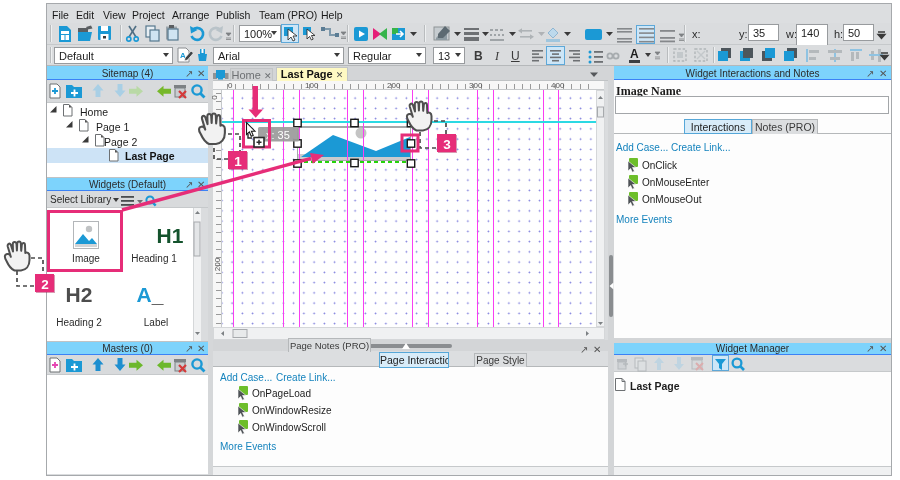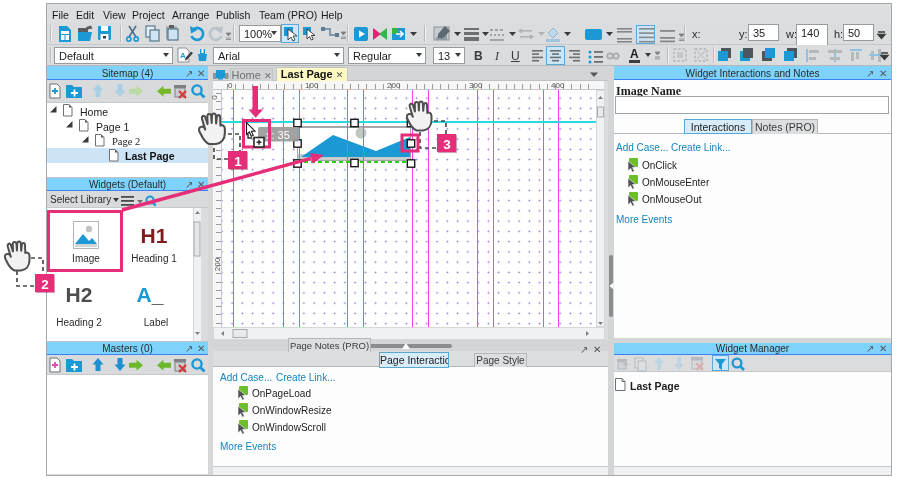--- a/index.html
+++ b/index.html
@@ -363,21 +363,21 @@
  <polygon points="3,9.5 9.5,9.5 9.5,3" fill="#3a3a3a"></polygon>
  <use href="#pgico" x="16" y="1"></use>
  <polygon points="19,24.5 25.5,24.5 25.5,18" fill="#3a3a3a"></polygon>
  <use href="#pgico" x="32" y="16"></use>
  <polygon points="35,39.5 41.5,39.5 41.5,33" fill="#3a3a3a"></polygon>
  <use href="#pgico" x="48" y="31"></use>
  <use href="#pgico" x="62" y="46"></use>
 </svg>
 <div class="txt" style="left:80px;top:106px;font-size:10.5px;color:#1c1c1c;">Home</div>
 <div class="txt" style="left:96px;top:121px;font-size:10.5px;color:#1c1c1c;">Page 1</div>
-<div class="txt" style="left:112px;top:136px;font-size:10.5px;color:#1c1c1c;font-family:Liberation Serif, serif;">Page 2</div>
+<div class="txt" style="left:104px;top:136px;font-size:10.5px;color:#1c1c1c;">Page 2</div>
 <div class="txt" style="left:125px;top:150px;font-size:10.5px;font-weight:bold;color:#111;">Last Page</div>
 
 <div class="abs" style="left:47px;top:177px;width:161px;height:1px;background:#c0c3c5;"></div>
 
 <div class="hdr" style="left:47px;top:178px;width:161px;height:13px;">
     <div class="hdrt" style="top:1px;">Widgets (Default)</div>
   </div>
 <div class="wins" style="left:185px;top:179px;">↗</div>
 <div class="wins" style="left:197px;top:179px;">✕</div>
 <div class="abs" style="left:47px;top:191px;width:161px;height:17px;background:#d8dadc;border-bottom:1px solid #c6c9cb;box-sizing:border-box;"></div>
@@ -402,21 +402,21 @@
  <path d="M2 124 l2.5 3 2.5 -3z" fill="#7d8184"></path>
 </svg>
 
 <svg style="left:73px;top:221px;" width="26" height="28" viewBox="0 0 26 28">
  <rect x="0.5" y="0.5" width="25" height="27" fill="#fff" stroke="#b3b6b9"></rect>
  <rect x="2" y="23" width="22" height="3" fill="#d2d4d6"></rect>
  <circle cx="16" cy="8" r="3.2" fill="#c0c2c4"></circle>
  <path d="M2 23 l8 -10 6 7 3 -3 5 6 z" fill="#1b99d5"></path>
 </svg>
 <div class="txt" style="left:86px;top:253px;font-size:10px;color:#2b2b2b;transform:translateX(-50%);">Image</div>
-<div class="txt" style="left:154px;top:224px;font-size:21px;font-weight:bold;color:#7f1d1d;transform:translateX(-50%);">H1</div>
+<div class="txt" style="left:170px;top:224px;font-size:21px;font-weight:bold;color:#14532d;transform:translateX(-50%);">H1</div>
 <div class="txt" style="left:154px;top:253px;font-size:10px;color:#2b2b2b;transform:translateX(-50%);">Heading 1</div>
 <div class="txt" style="left:79px;top:283px;font-size:21px;font-weight:bold;color:#4d4d4d;transform:translateX(-50%);">H2</div>
 <div class="txt" style="left:79px;top:317px;font-size:10px;color:#2b2b2b;transform:translateX(-50%);">Heading 2</div>
 <div class="txt" style="left:150px;top:283px;font-size:21px;font-weight:bold;color:#1b99d5;transform:translateX(-50%);">A<span style="color:#3a3a3a;">_</span></div>
 <div class="txt" style="left:156px;top:317px;font-size:10px;color:#2b2b2b;transform:translateX(-50%);">Label</div>
 
 <div class="abs" style="left:47px;top:341px;width:161px;height:1px;background:#c0c3c5;"></div>
 <div class="hdr" style="left:47px;top:342px;width:161px;height:13px;">
     <div class="hdrt" style="top:1px;">Masters (0)</div>
   </div>

